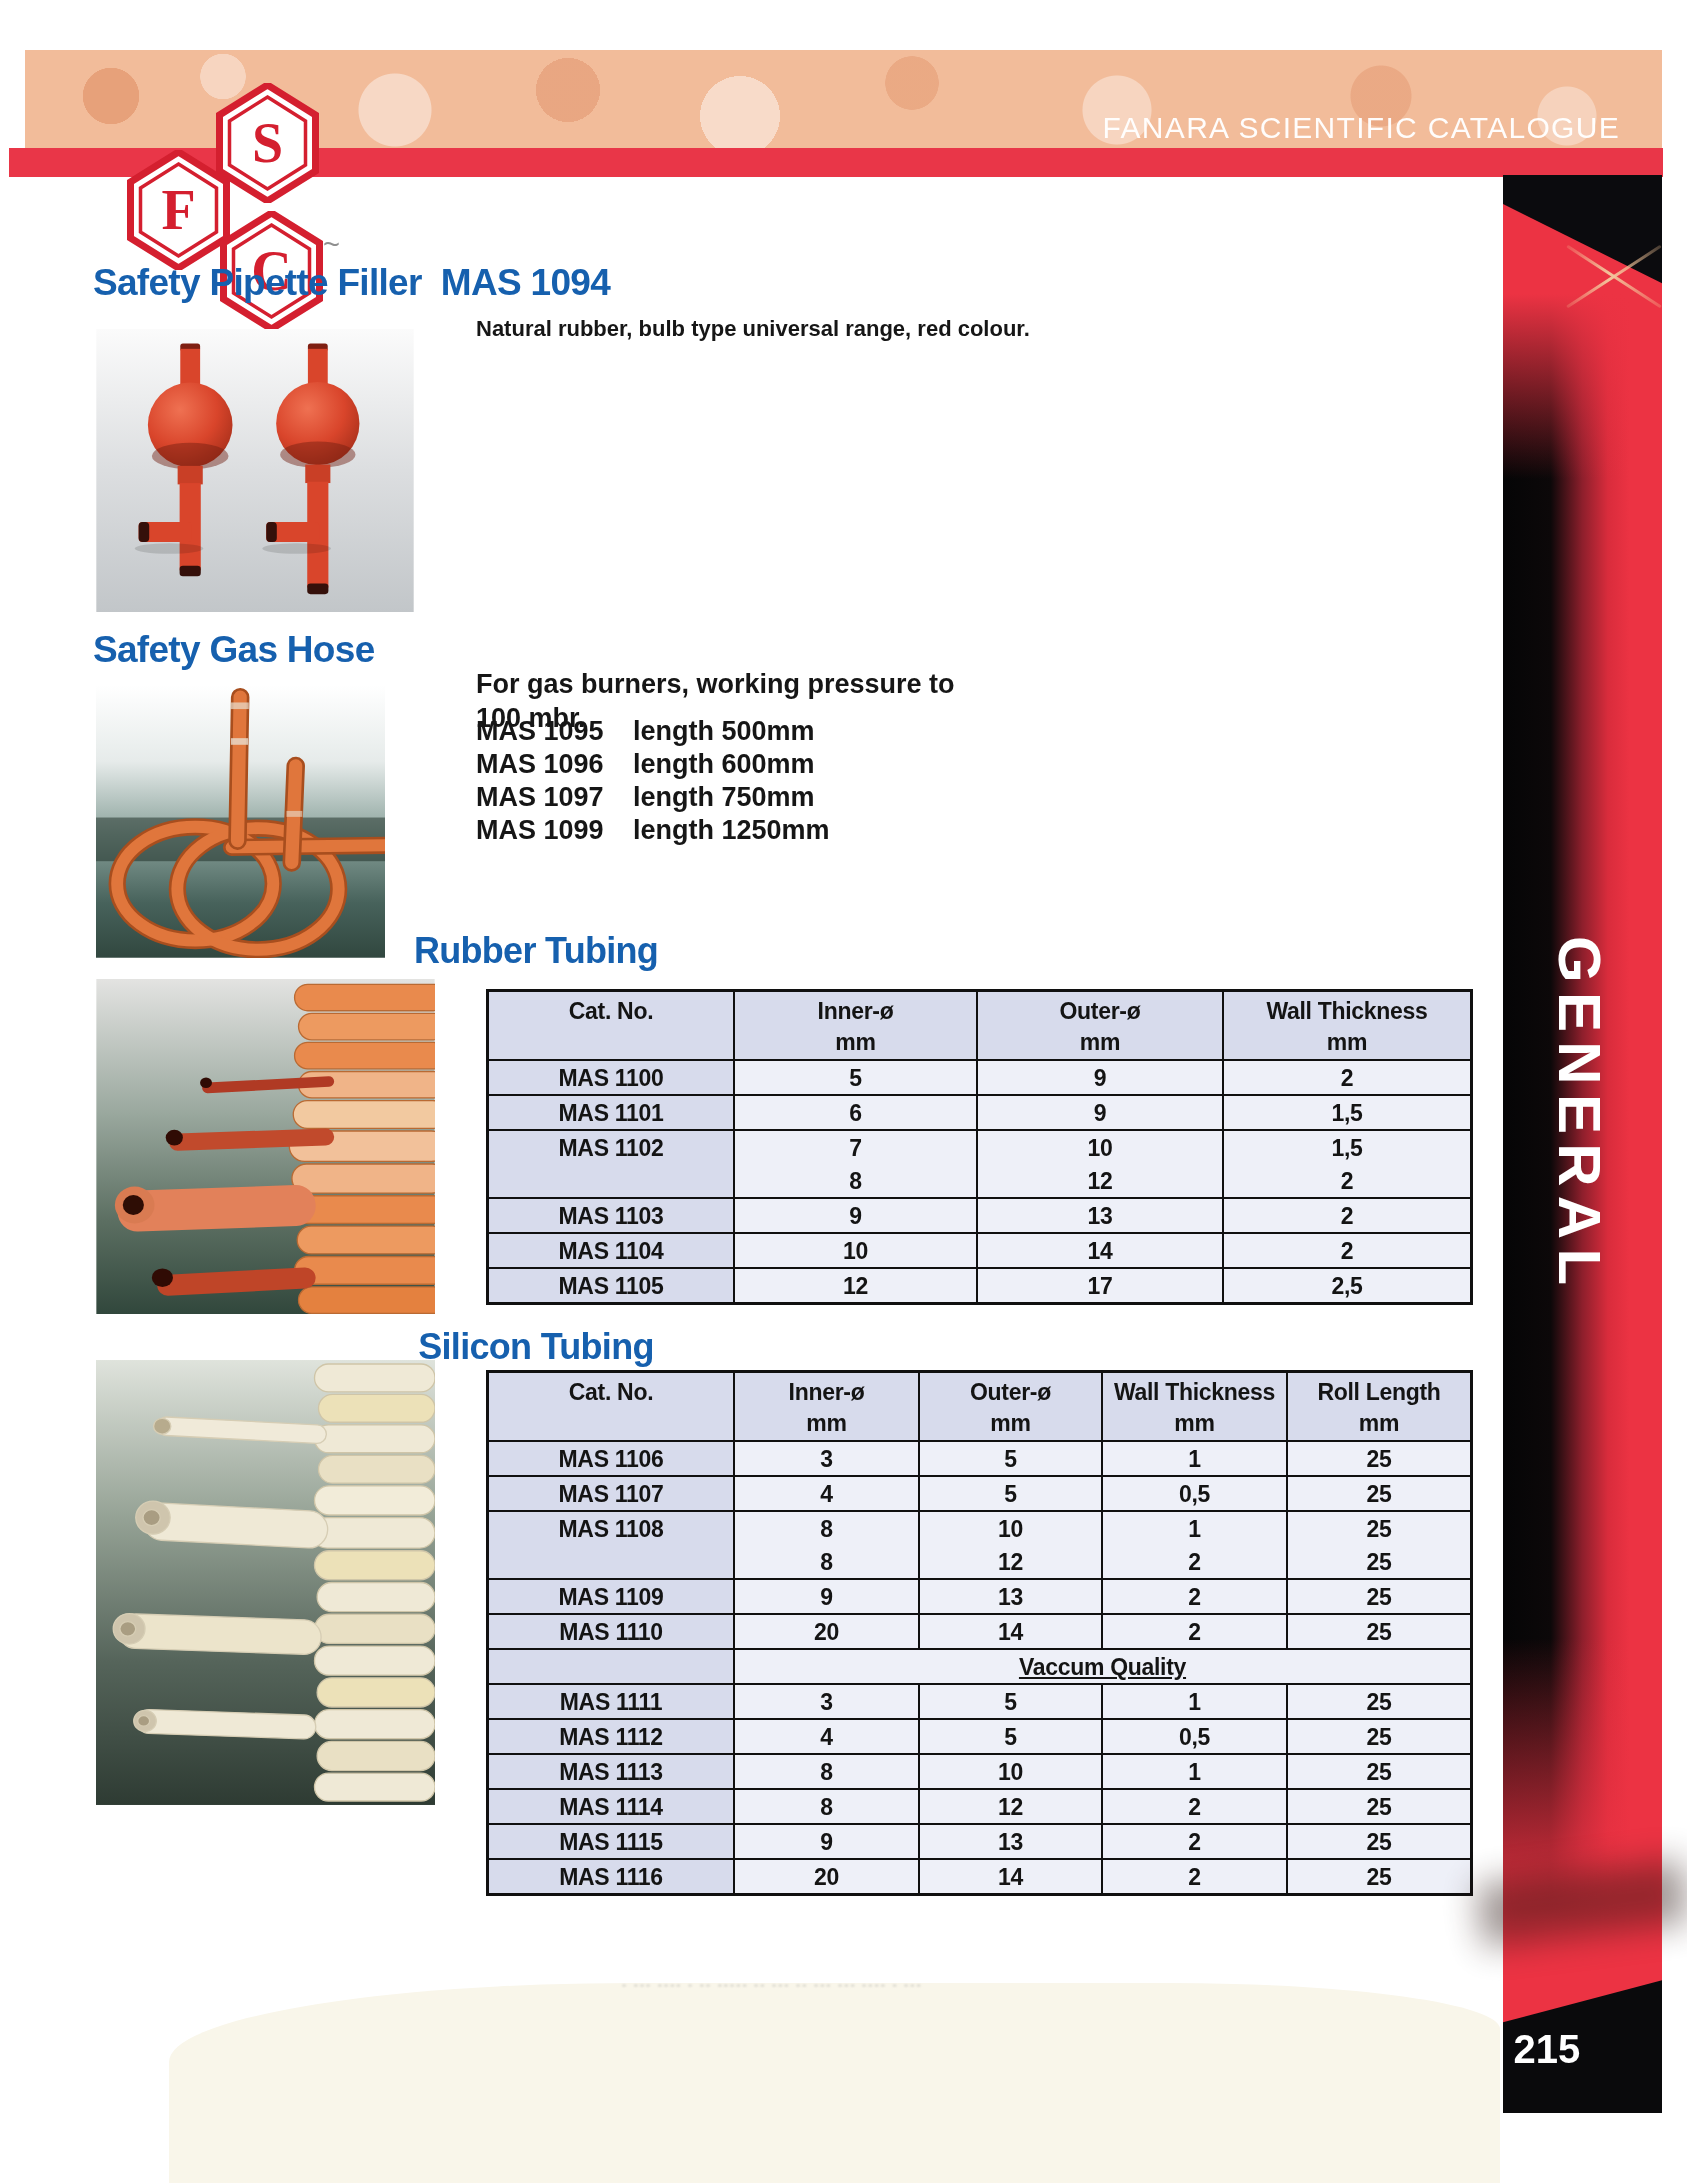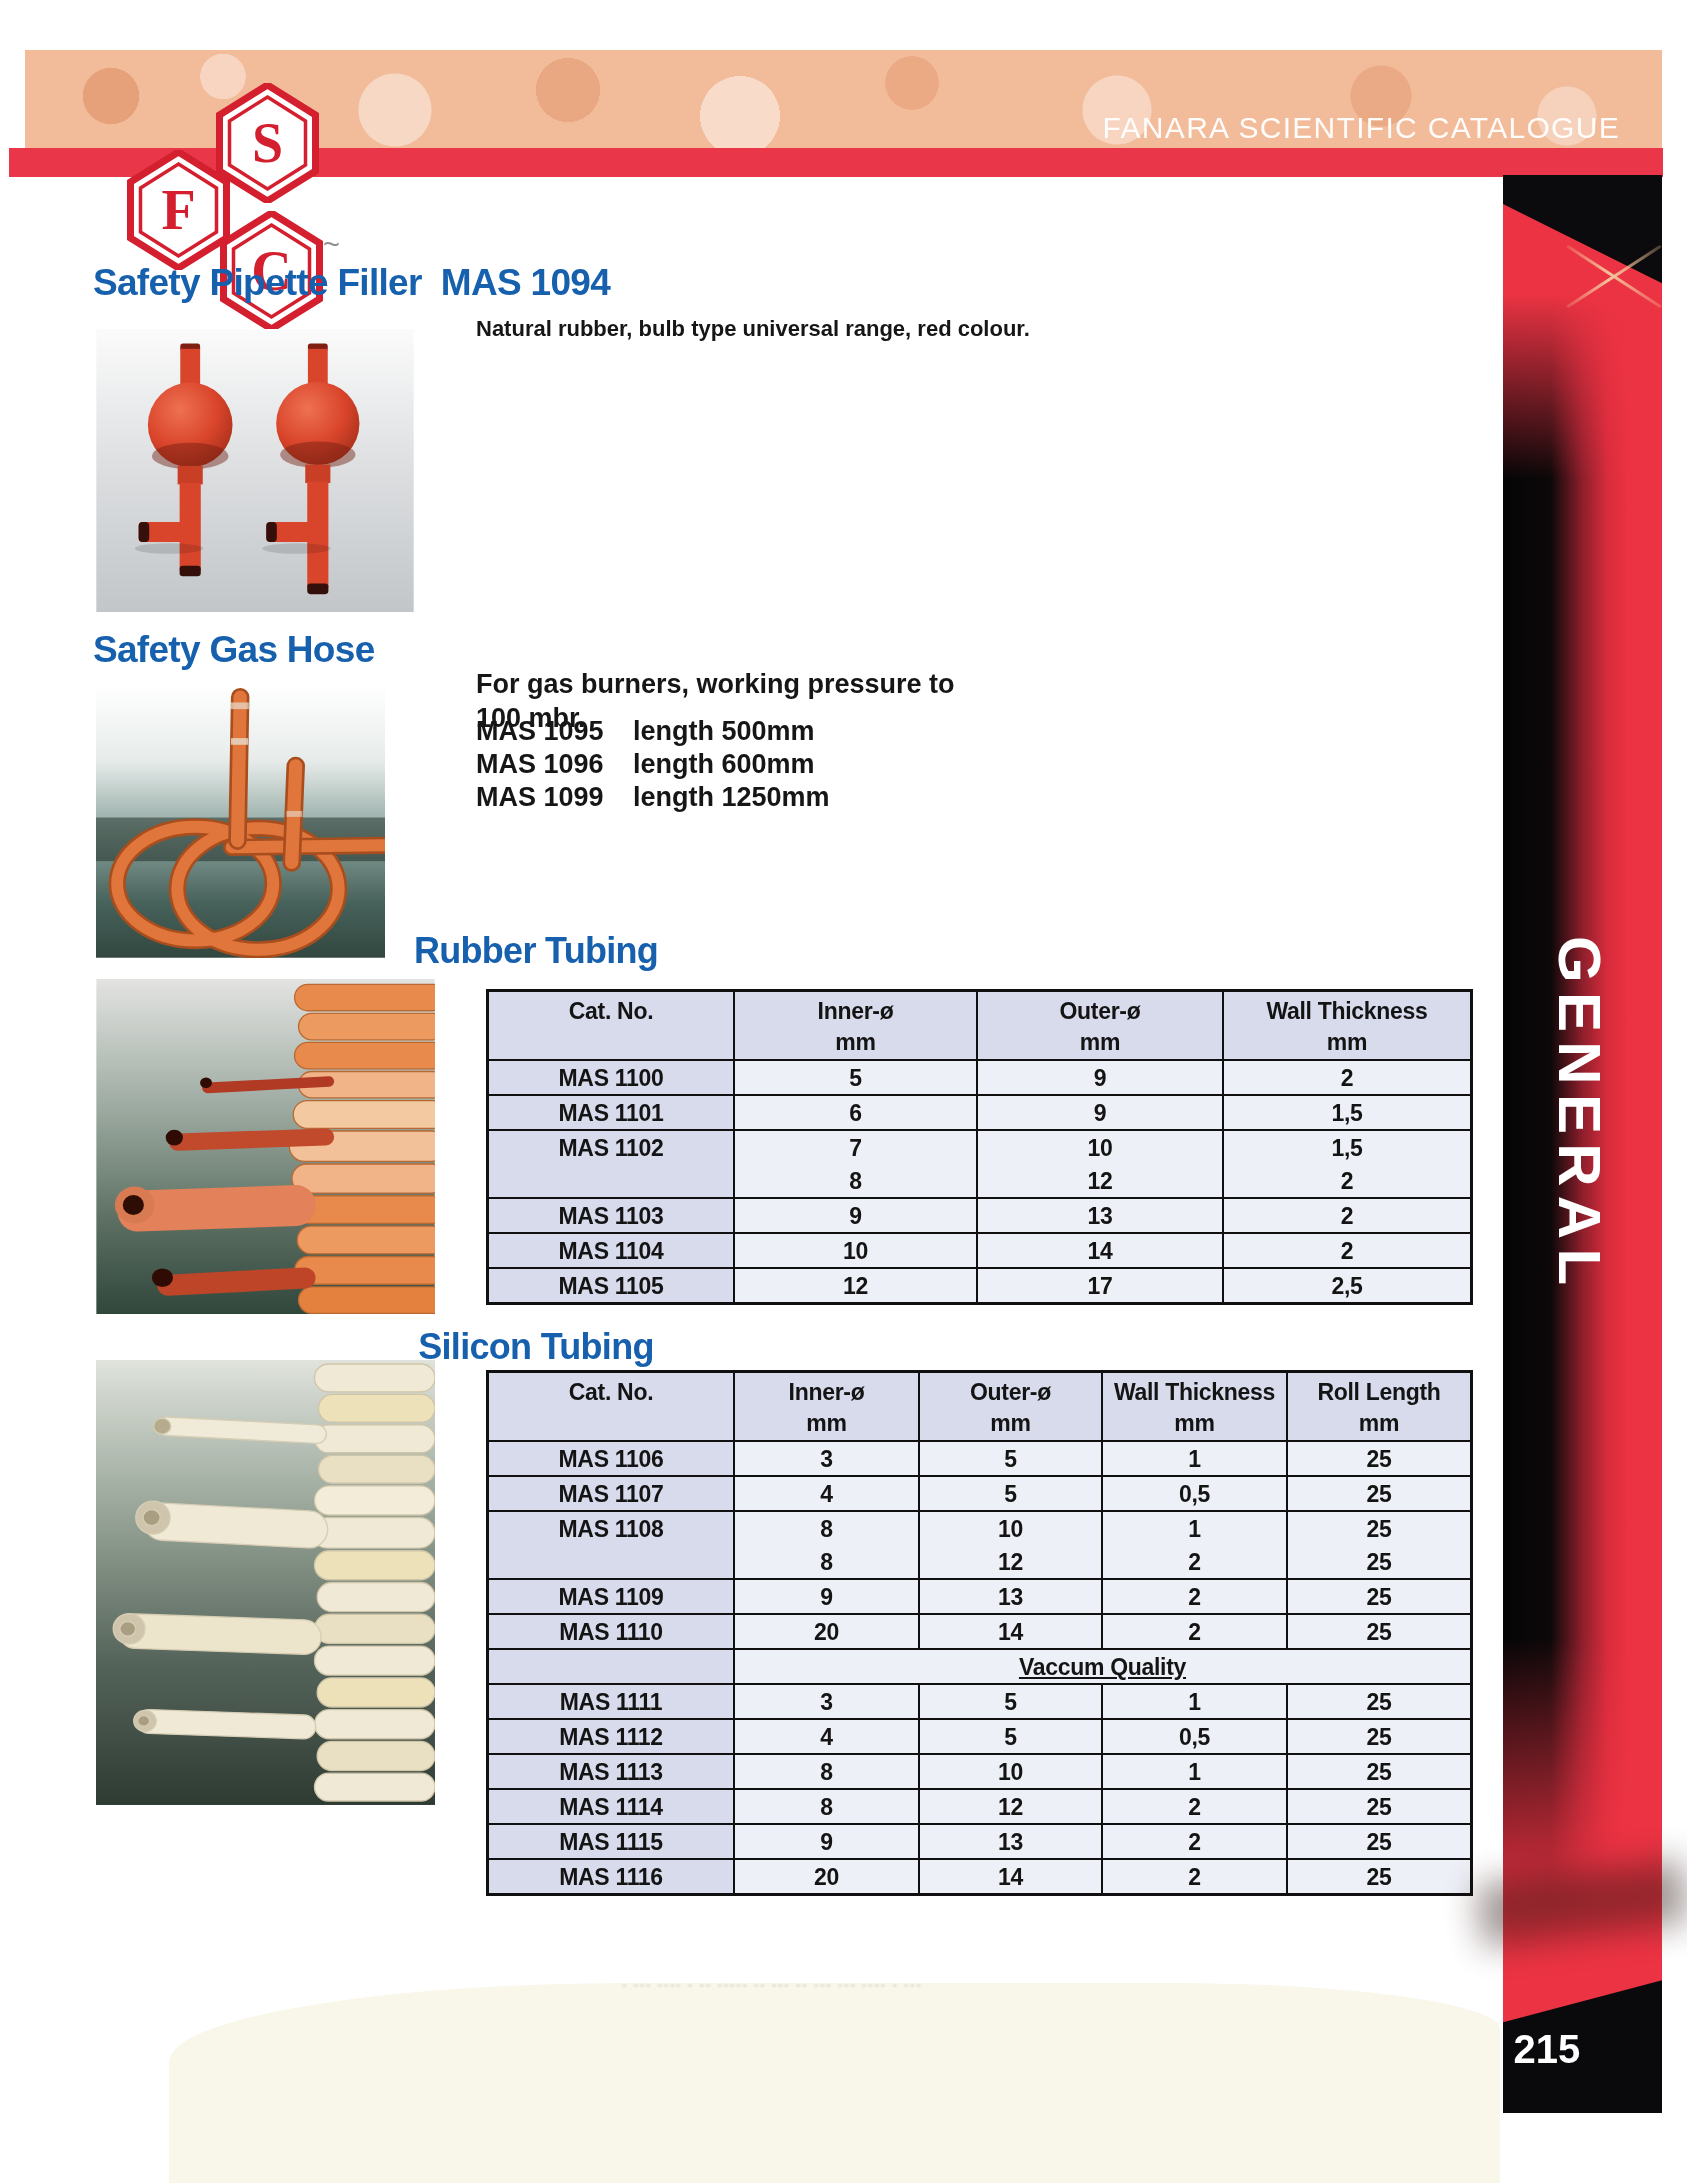--- a/index.html
+++ b/index.html
@@ -179,20 +179,21 @@
     </svg>
   </div>
 
   <div class="h1" style="left:93px;top:629px;">Safety Gas Hose</div>
 
   <div class="gaslist">
     <div class="gh-intro">For gas burners, working pressure to 100 mbr.</div>
     <div class="gh-rows">
         <div class="gh-row"><span class="gh-code">MAS 1095</span><span class="gh-len">length 500mm</span></div>
         <div class="gh-row"><span class="gh-code">MAS 1096</span><span class="gh-len">length 600mm</span></div>
+        <div class="gh-row"><span class="gh-code">MAS 1097</span><span class="gh-len">length 750mm</span></div>
         <div class="gh-row"><span class="gh-code">MAS 1099</span><span class="gh-len">length 1250mm</span></div>
       </div>
   </div>
 
   <div class="photo ph2">
     <svg viewBox="0 0 437 412">
       <defs>
         <linearGradient id="bg2" x1="0" y1="0" x2="0" y2="1">
           <stop offset="0" stop-color="#ffffff"></stop>
             <stop offset=".28" stop-color="#e6ebea"></stop>

